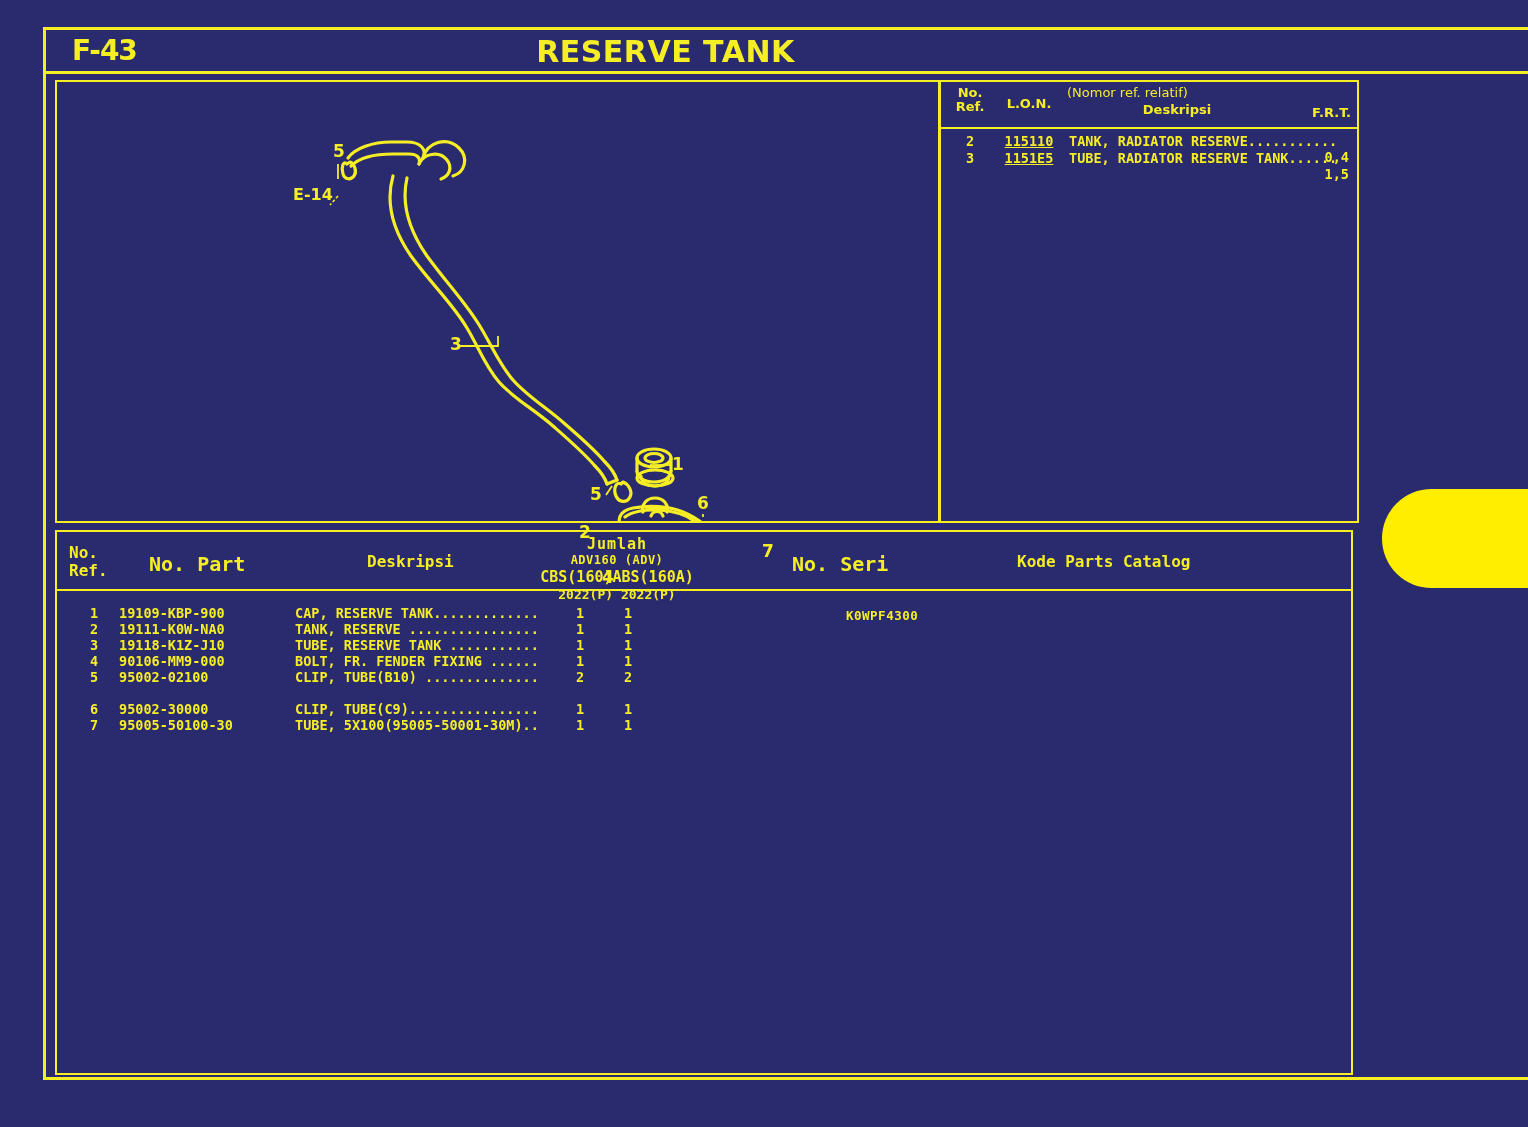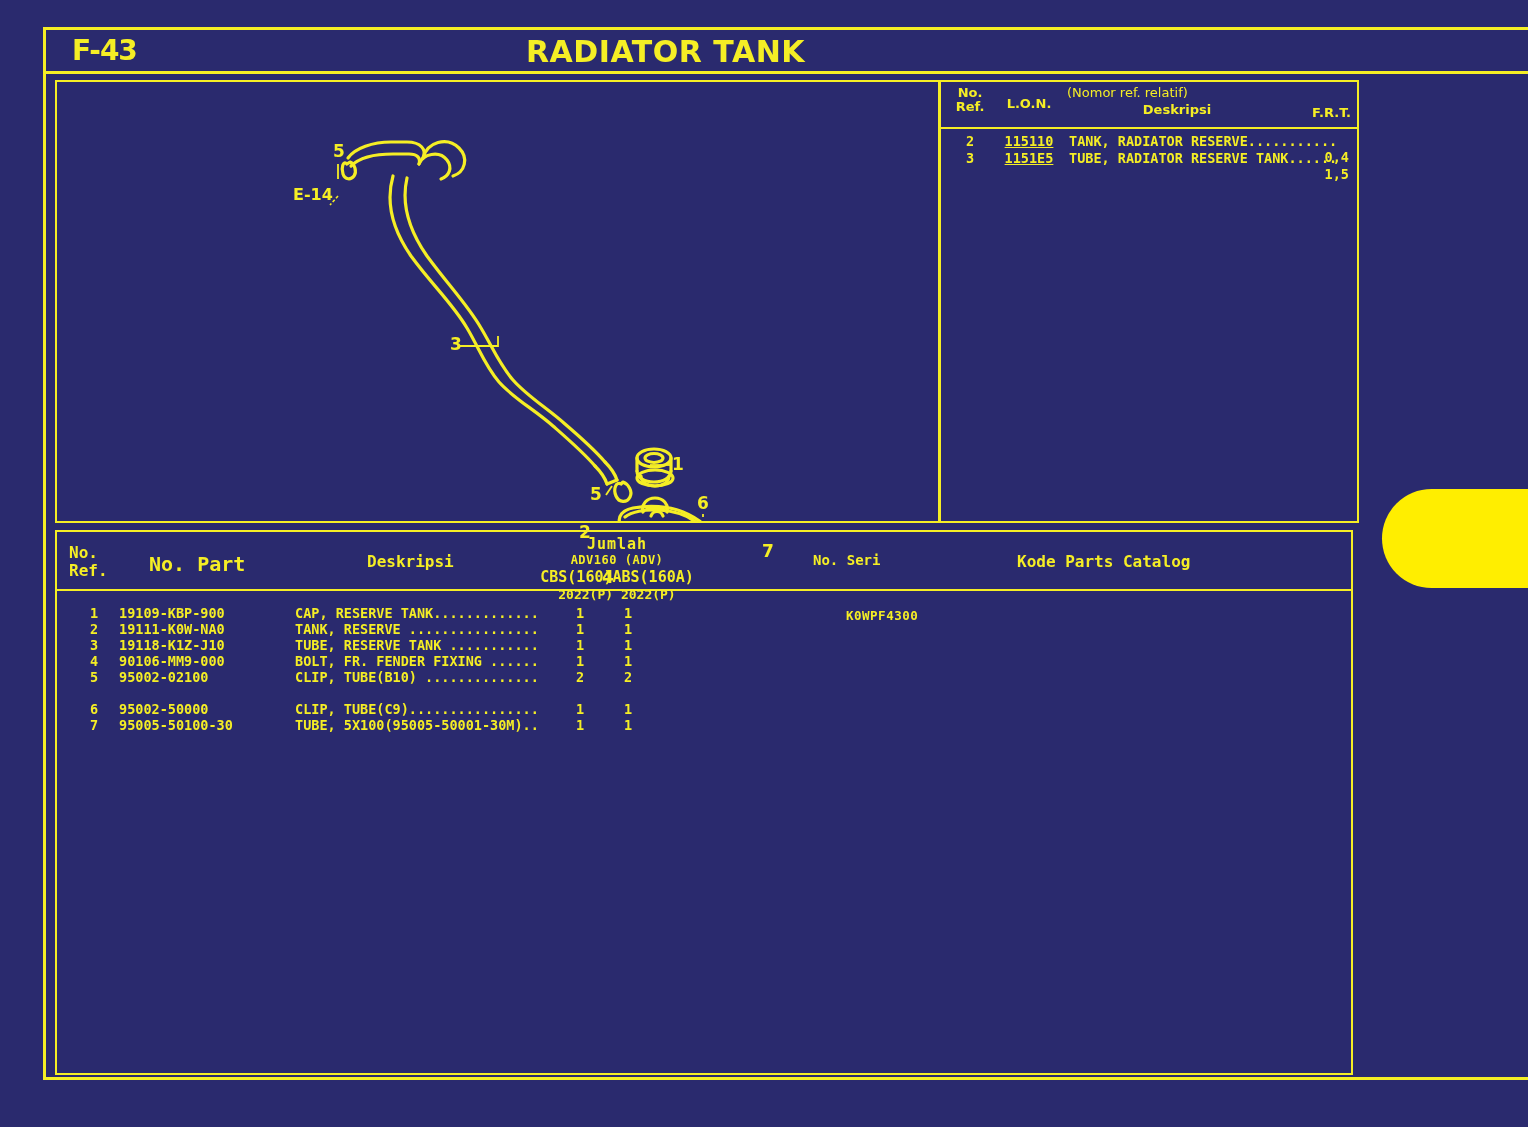--- a/index.html
+++ b/index.html
@@ -186,22 +186,22 @@
   }
   .pth-jumlah {
     position: absolute; left: 455px; top: 3px;
     width: 210px; text-align: center;
   }
   .pth-jumlah .j1 { font-size: 15px; letter-spacing: 1px; }
   .pth-jumlah .j2 { font-size: 12px; letter-spacing: 0.5px; margin-top: 0; }
   .pth-jumlah .j3 { font-size: 15px; letter-spacing: 0px; margin-top: 1px; }
   .pth-jumlah .j4 { font-size: 13px; letter-spacing: 0px; margin-top: 1px; }
   .pth-noseri {
-    position: absolute; left: 756px; top: 20px;
-    font-size: 14px;
+    position: absolute; left: 735px; top: 20px;
+    font-size: 20px;
   }
   .pth-kode {
     position: absolute; left: 960px; top: 20px;
     font-size: 16px;
   }
 
   .pt-body {
     position: relative;
     padding-top: 14px;
     font-family: "DejaVu Sans Mono", monospace;
@@ -235,21 +235,21 @@
 </style>
 </head>
 <body>
 
 <div class="page">
 
   <div class="frame">
 
     <div class="titlebar">
       <div class="page-code">F-43</div>
-      <div class="page-title">RADIATOR TANK</div>
+      <div class="page-title">RESERVE TANK</div>
     </div>
 
     <div class="diagram-area">
 
       <div class="diagram-inner-frame"></div>
 
       <svg class="diagram-svg" viewBox="0 0 885 443">
         <g fill="none" stroke="#f5ee25" stroke-width="3.2" stroke-linecap="round" stroke-linejoin="round">
 
           <path d="M293,78 C300,68 318,62 336,62 L352,62 C366,62 372,70 368,78"></path>
@@ -387,21 +387,21 @@
         <div class="pth-noseri">No. Seri</div>
         <div class="pth-kode">Kode Parts Catalog</div>
       </div>
       <div class="pt-body" id="pt-body">
           <div class="pt-row"><span class="c-ref">1</span><span class="c-part">19109-KBP-900</span><span class="c-desc">CAP, RESERVE TANK.............</span><span class="c-q1">1</span><span class="c-q2">1</span></div>
           <div class="pt-row"><span class="c-ref">2</span><span class="c-part">19111-K0W-NA0</span><span class="c-desc">TANK, RESERVE ................</span><span class="c-q1">1</span><span class="c-q2">1</span></div>
           <div class="pt-row"><span class="c-ref">3</span><span class="c-part">19118-K1Z-J10</span><span class="c-desc">TUBE, RESERVE TANK ...........</span><span class="c-q1">1</span><span class="c-q2">1</span></div>
           <div class="pt-row"><span class="c-ref">4</span><span class="c-part">90106-MM9-000</span><span class="c-desc">BOLT, FR. FENDER FIXING ......</span><span class="c-q1">1</span><span class="c-q2">1</span></div>
           <div class="pt-row"><span class="c-ref">5</span><span class="c-part">95002-02100</span><span class="c-desc">CLIP, TUBE(B10) ..............</span><span class="c-q1">2</span><span class="c-q2">2</span></div>
           <div class="pt-row spacer"></div>
-          <div class="pt-row"><span class="c-ref">6</span><span class="c-part">95002-50000</span><span class="c-desc">CLIP, TUBE(C9)................</span><span class="c-q1">1</span><span class="c-q2">1</span></div>
+          <div class="pt-row"><span class="c-ref">6</span><span class="c-part">95002-30000</span><span class="c-desc">CLIP, TUBE(C9)................</span><span class="c-q1">1</span><span class="c-q2">1</span></div>
           <div class="pt-row"><span class="c-ref">7</span><span class="c-part">95005-50100-30</span><span class="c-desc">TUBE, 5X100(95005-50001-30M)..</span><span class="c-q1">1</span><span class="c-q2">1</span></div>
         </div>
     </div>
 
   </div>
 
   <div class="edge-tab"></div>
 
 </div>
 

